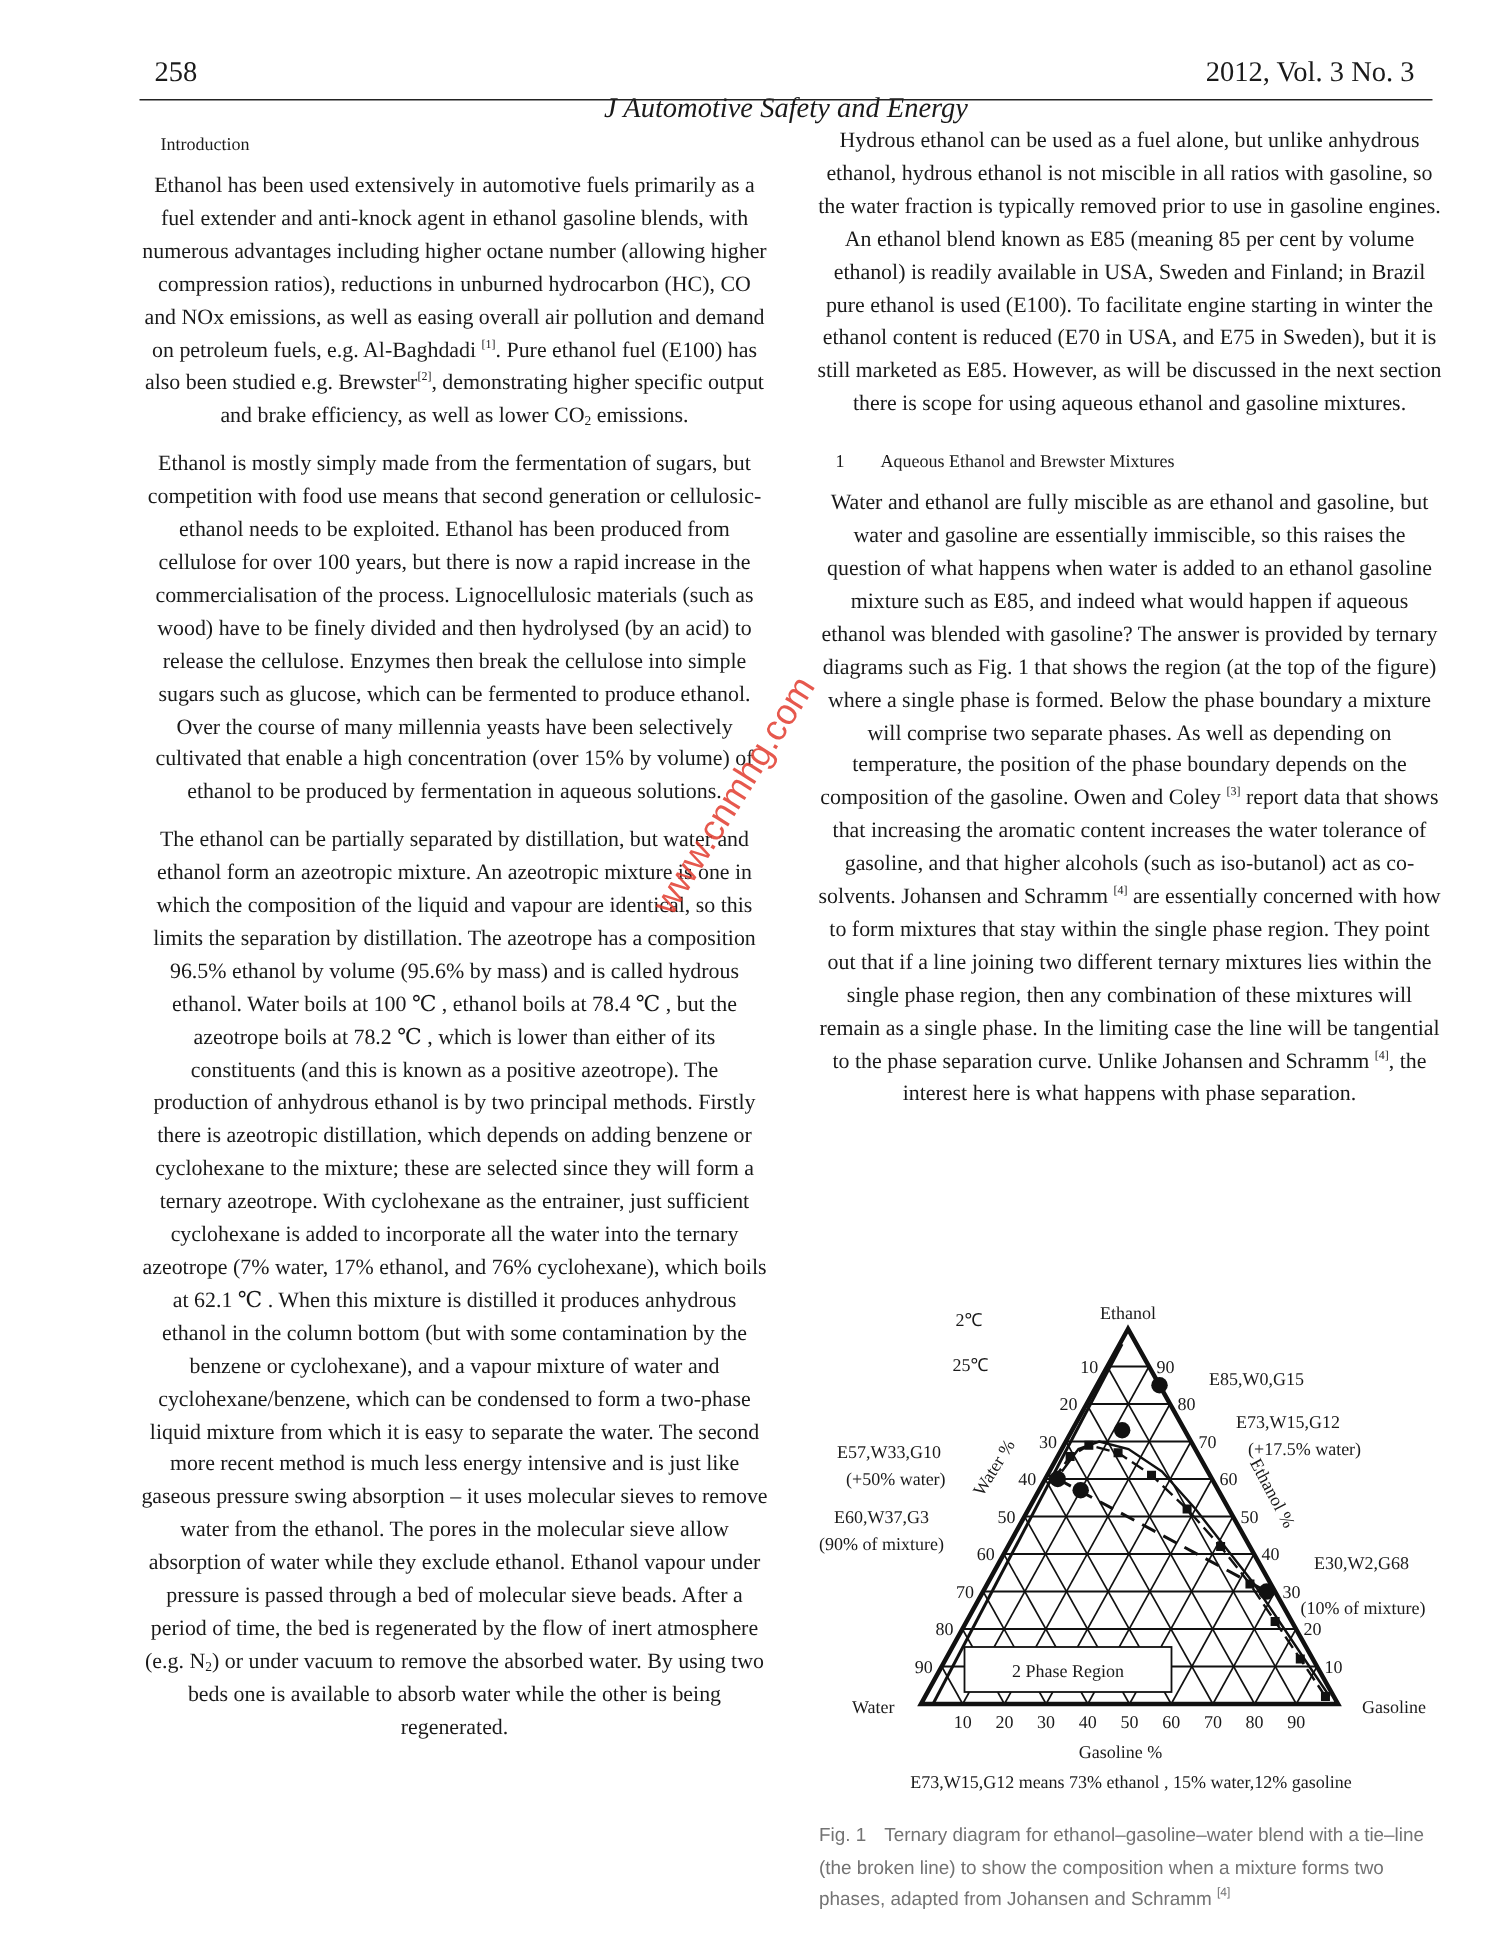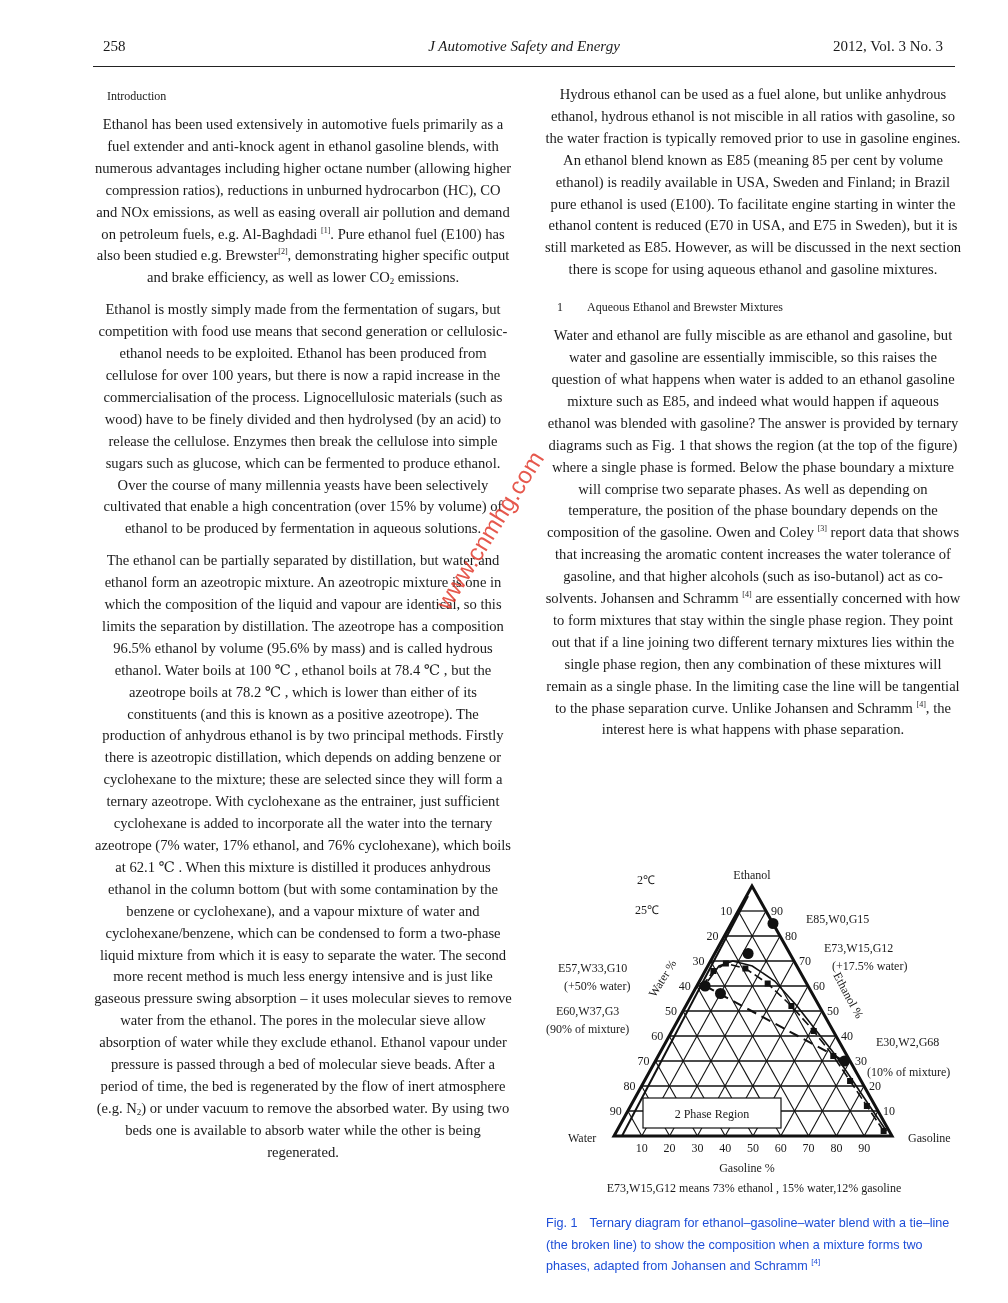--- a/index.html
+++ b/index.html
@@ -1,34 +1,34 @@
 <!DOCTYPE html>
 <html><head>
 <meta charset="utf-8">
 <style>
   html, body { margin:0; padding:0; background:#ffffff; }
   body { width:1008px; height:1303px; position:relative; overflow:hidden;
          font-family:"Liberation Serif", "DejaVu Serif", serif; color:#1a1a1a; }
-  .hdr { position:absolute; top:38px; left:93px; width:862px; height:22px; font-size:15px; }
+  .hdr { position:absolute; top:38px; left:93px; width:862px; height:22px; font-size:19px; }
   .hdr .pg { position:absolute; left:10px; top:0; }
-  .hdr .jr { position:absolute; left:0; right:0; text-align:center; font-style:italic; }
+  .hdr .jr { position:absolute; left:0; right:0; text-align:center; font-style:italic;margin-top:24px; }
   .hdr .vol { position:absolute; right:12px; top:0; }
   .rule { position:absolute; top:66px; left:93px; width:862px; height:0; border-top:1.5px solid #222; }
   .col { position:absolute; font-size:14.6px; line-height:21.9px; }
   .col p { margin:0 0 10px 0; text-align:center; }
   .colL { left:94px; top:84px; width:418px; }
   .colR { left:544px; top:84px; width:418px; }
   h2.sec { font-size:12px; font-weight:normal; margin:0 0 6px 13px; line-height:24px; }
   h2.sec .num { display:inline-block; width:30px; }
   sup { font-size:8px; vertical-align:6px; line-height:0; }
   sub { font-size:9px; vertical-align:-2px; line-height:0; }
   .fig { position:absolute; left:540px; top:860px; width:430px; height:345px; }
   .fig svg { position:absolute; left:0; top:0; }
   .cap { position:absolute; left:546px; top:1213px; width:416px; font-family:"Liberation Sans","DejaVu Sans",sans-serif;
-         font-size:12.6px; line-height:21.5px; color:#1d4ed8; }
+         font-size:12.6px; line-height:21.5px; color:#737373; }
   .cap .fl { margin-right:12px; }
   .wm { position:absolute; left:430px; top:600px; color:#e23b2e; font-family:"Liberation Sans", sans-serif;
         font-size:24px; transform:rotate(-58deg); transform-origin:left top; opacity:0.85; white-space:nowrap; pointer-events:none; }
   .flabel { font-family:"Liberation Serif", serif; font-size:12px; fill:#1a1a1a; }
 </style>
 </head>
 <body>
 
 <div class="hdr">
   <span class="pg">258</span>

